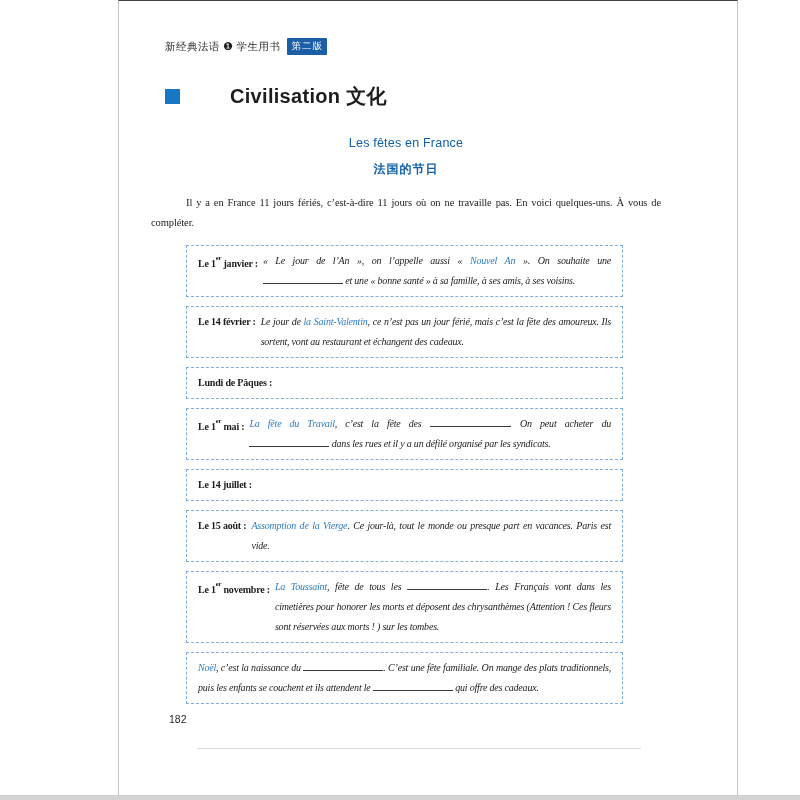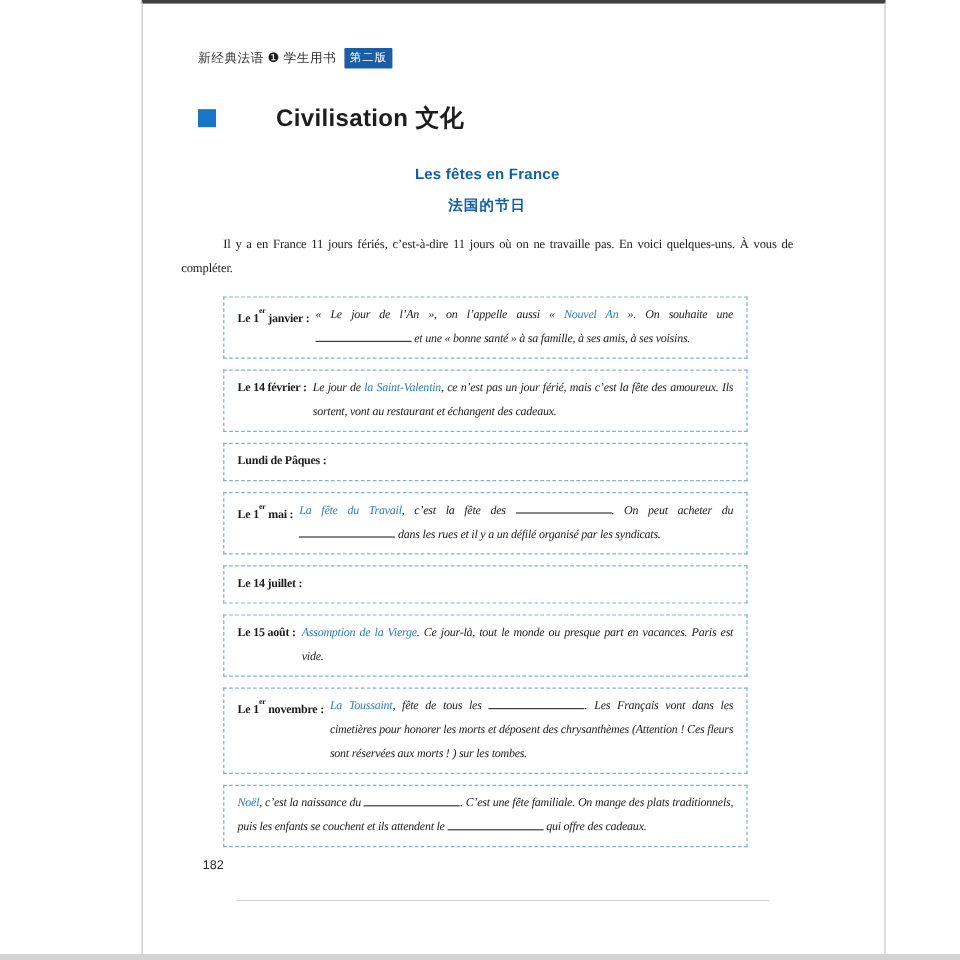--- a/index.html
+++ b/index.html
@@ -1,20 +1,20 @@
 <!DOCTYPE html>
 <html><head>
 <meta charset="utf-8">
 <style>
   * { margin:0; padding:0; box-sizing:border-box; }
   html,body { width:800px; height:800px; background:#ffffff; position:relative;
               font-family:"Liberation Sans","DejaVu Sans",sans-serif; }
 
   .book-page { position:absolute; left:118px; top:0; width:620px; height:795px;
-               background:#ffffff; border-top:3px solid #404040;
+               background:#ffffff; border-top:1px solid #404040;
                border-left:1px solid #c6c6c6; border-right:1px solid #c6c6c6;
                overflow:hidden; }
 
   .bottom-bar { position:absolute; left:0; top:795px; width:800px; height:5px;
                 background:#d3d3d3; }
 
   
   .running-header { margin:37px 0 0 46px; display:flex; align-items:center;
                     font-size:10.5px; color:#2f2f2f; letter-spacing:0.5px; }
   .volume-dot { margin:0 3px; font-size:11px; color:#1d1d1d; }
@@ -23,21 +23,21 @@
                    border-radius:1px; }
 
   
   .section-title { margin:28px 0 0 46px; display:flex; align-items:center;gap:40px; }
   .section-square { width:15px; height:15px; background:#1777c4; margin-right:10px; }
   .section-text { font-size:20px; font-weight:bold; color:#1d1d1d; letter-spacing:0.3px; }
 
   .content { margin-left:32px; width:510px; }
 
   .lesson-title-fr { margin-top:26px; text-align:center; color:#1060a8;
-                     font-weight:bold; font-size:12.5px; letter-spacing:0.2px; }
+                     font-weight:normal; font-size:12.5px; letter-spacing:0.2px; }
   .lesson-title-zh { margin-top:11px; text-align:center; color:#1060a8;
                      font-weight:bold; font-size:12px; letter-spacing:1px; }
 
   .intro { margin-top:15px; font-family:"Liberation Serif","DejaVu Serif",serif;
            font-size:10.5px; color:#1c1c1c; text-align:justify;
            text-indent:35px; line-height:20px; letter-spacing:-0.1px; }
 
   .boxes { margin:12px 0 0 35px; width:437px; }
   .fete-box { border:1px dashed #7fb0dc; background:#ffffff;
               padding:5px 11px; margin-bottom:9px; display:flex;

